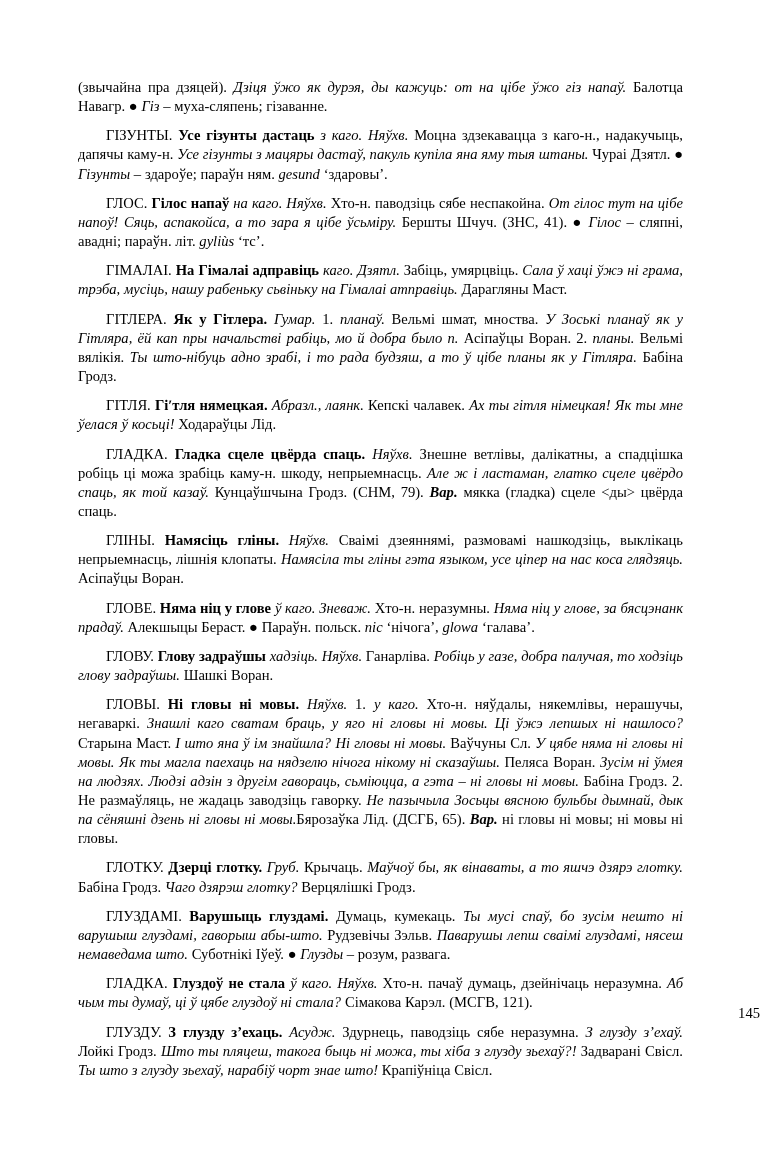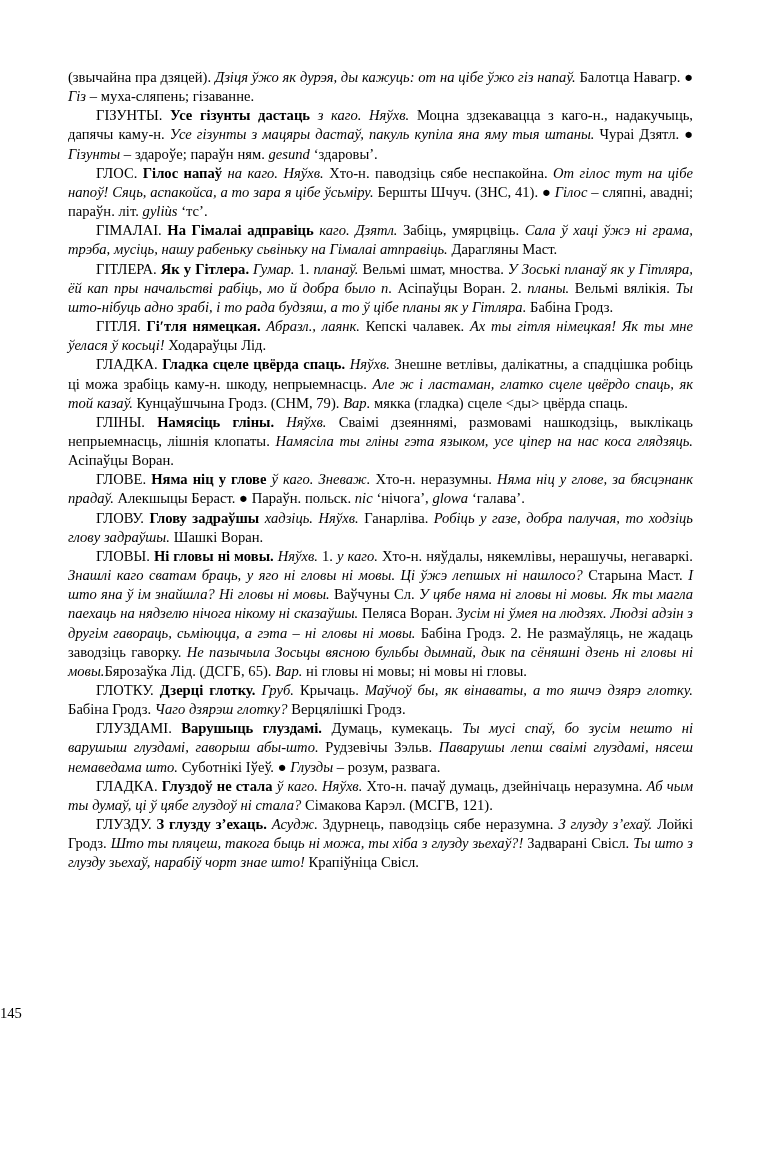--- a/index.html
+++ b/index.html
@@ -18,43 +18,43 @@
     position: relative;
     width: 760px;
     height: 1157px;
     box-sizing: border-box;
     padding: 68px 67px 0 68px;
   }
   .textblock {
     width: 625px;
   }
   p.entry {
-    margin: 0;
+    margin: 10px;
     padding: 0;
     font-size: 14.6px;
     line-height: 19.15px;
     text-align: justify;
     text-indent: 28px;
     text-justify: inter-word;
     hyphens: none;
     word-spacing: 0.1px;
   }
   p.entry.noindent {
     text-indent: 0;
   }
   .b  { font-weight: bold; font-style: normal; }
-  .bi { font-weight: normal; font-style: italic; }
+  .bi { font-weight: bold; font-style: italic; }
   .i  { font-style: italic; }
   .n  { font-style: normal; }
   #pagenum {
     position: absolute;
     left: 0;
     right: 0;
     top: 1004px;
-    text-align: left;
+    text-align: right;
     font-size: 14.6px;
     line-height: 19.15px;
     font-family: "Liberation Serif", "DejaVu Serif", serif;
   }
 </style>
 </head>
 <body>
 
 <div id="page">
   <div class="textblock" id="textblock">

